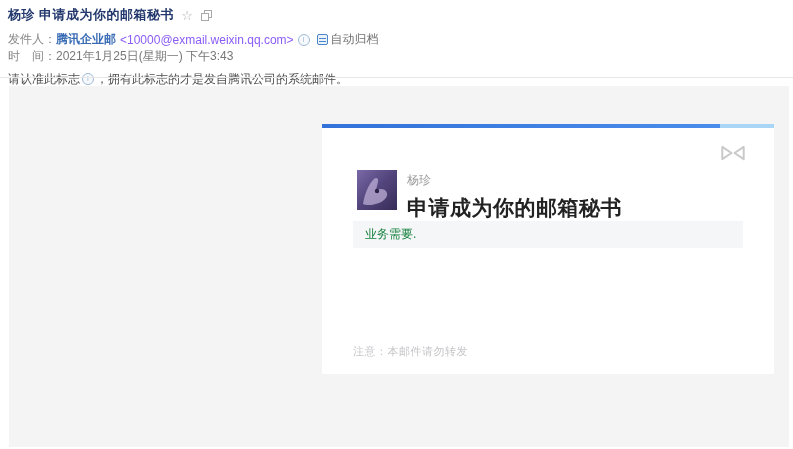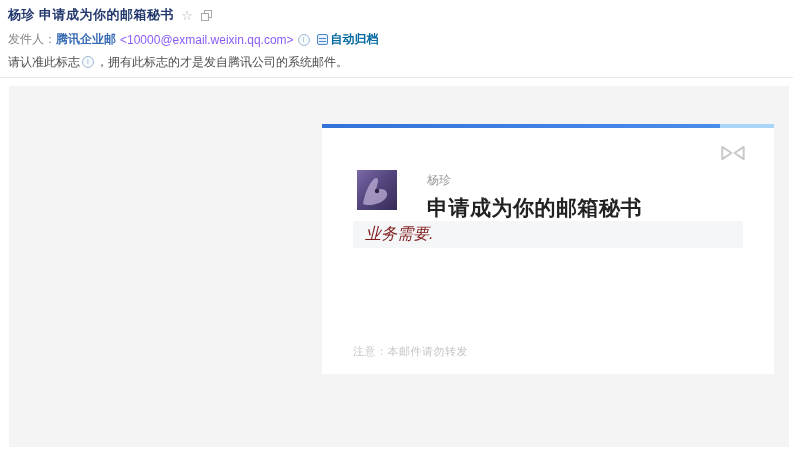--- a/index.html
+++ b/index.html
@@ -22,48 +22,48 @@
   .meta-label { color: #888; white-space: pre; }
   .sender-name { color: #3a6cb5; font-weight: bold; cursor: pointer; }
   .sender-address { color: #8b5cf6; margin-left: 4px; }
   .badge-icon { display: inline-flex; align-items: center; justify-content: center;
     width: 12px; height: 12px; border: 1px solid #9fb9d6; border-radius: 50%;
     color: #9fb9d6; font-size: 8px; line-height: 1; margin-left: 4px; background: #f6fafd; }
   .archive-icon { display: inline-block; width: 11px; height: 11px; margin-left: 7px; margin-right: 3px;
     border: 1px solid #4a86c9; border-radius: 2px; position: relative; background: #eaf3fc; }
   .archive-icon::before { content: ""; position: absolute; left: 1px; right: 1px; top: 3px; height: 1px; background: #4a86c9; }
   .archive-icon::after  { content: ""; position: absolute; left: 1px; right: 1px; top: 6px; height: 1px; background: #4a86c9; }
-  .archive-link { color: #0369a1; cursor: pointer; font-weight: bold; }
+  .archive-link { color: #737373; cursor: pointer; }
   .time-value { color: #777; }
 
   .notice-row { display: flex; align-items: center; height: 16px; margin-top: 6px; font-size: 12px; color: #4d4d4d; }
   .notice-row .badge-icon { margin: 0 2px; }
 
   .separator { position: absolute; left: 0; top: 77px; width: 793px; height: 1px; background: #e7e7e7; }
 
   
   .content-bg { position: absolute; left: 9px; top: 86px; width: 780px; height: 361px; background: #f4f4f5; }
 
   
   .card { position: absolute; left: 322px; top: 124px; width: 452px; height: 250px; background: #ffffff; }
   .card-topbar { position: absolute; left: 0; top: 0; width: 100%; height: 4px;
     background: linear-gradient(to right, #3272d9 0%, #4a8ceb 87%, #4a8ceb 88%, #a9d6f7 88%, #a9d6f7 100%); }
 
   .brand-logo { position: absolute; right: 28px; top: 20px; width: 26px; height: 18px; }
 
   .profile { position: absolute; left: 35px; top: 46px; display: flex; }
   .avatar { width: 40px; height: 40px; flex: 0 0 40px;
     background: linear-gradient(135deg, #7a6aa8 0%, #55477f 45%, #372c57 100%); overflow: hidden; }
-  .profile-text { margin-left: 30px; padding-top: 2px; }
+  .profile-text { margin-left: 10px; padding-top: 2px; }
   .profile-name { font-size: 12px; color: #9a9a9a; }
   .profile-title { font-size: 21px; font-weight: bold; color: #222; margin-top: 5px; letter-spacing: 0.5px; }
 
   .message-box { position: absolute; left: 31px; top: 97px; width: 390px; height: 27px;
     background: #f5f6f8; display: flex; align-items: center; }
-  .message-text { font-size: 16px; color: #7f1d1d; margin-left: 12px; font-style: italic; }
+  .message-text { font-size: 12px; color: #15803d; margin-left: 12px; }
 
   .action-button { position: absolute; left: 31px; top: 133px; width: 94px; height: 22px;
     background: #2b7cf6; border: none; color: #fff; font-size: 12px; font-weight: bold;
     letter-spacing: 3px; cursor: pointer; display: flex; align-items: center; justify-content: center;
     font-family: "Liberation Sans", sans-serif; }
 
   .footer-note { position: absolute; left: 31px; top: 220px; font-size: 11px; color: #c6c6ca; letter-spacing: 0.5px; }
 </style>
 </head>
 <body>
@@ -82,20 +82,24 @@
 
     <div class="meta-row">
       <span class="meta-label">发件人：</span>
       <span class="sender-name">腾讯企业邮</span>
       <span class="sender-address">&lt;10000@exmail.weixin.qq.com&gt;</span>
       <span class="badge-icon">i</span>
       <span class="archive-icon"></span>
       <span class="archive-link">自动归档</span>
     </div>
 
+    <div class="meta-row">
+      <span class="meta-label">时　间：</span>
+      <span class="time-value">2021年1月25日(星期一) 下午3:43</span>
+    </div>
 
     <div class="notice-row">
       <span>请认准此标志</span>
       <span class="badge-icon">i</span>
       <span>，拥有此标志的才是发自腾讯公司的系统邮件。</span>
     </div>
   </div>
 
   <div class="separator"></div>
 

